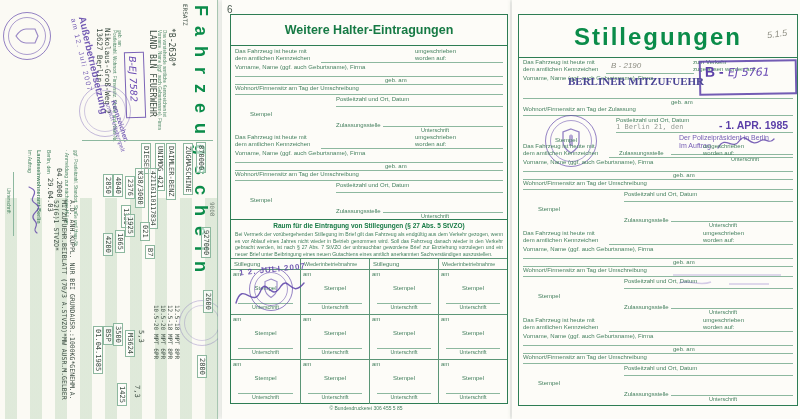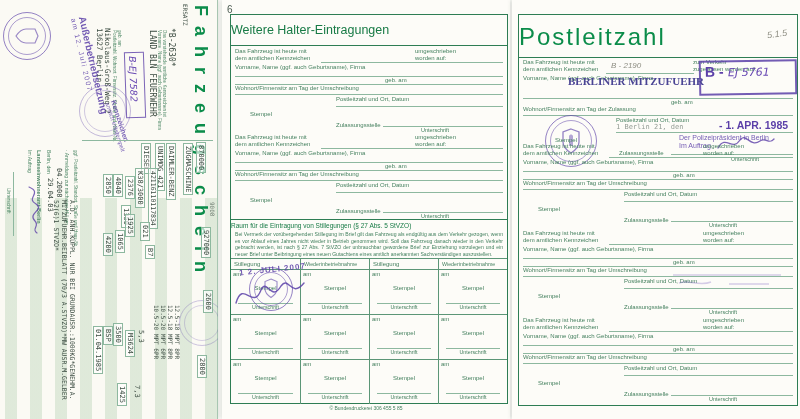--- a/index.html
+++ b/index.html
@@ -22,21 +22,21 @@
   #schein .rot{position:absolute;left:0;top:0;width:419px;height:218px;transform-origin:0 0;
                transform:rotate(90deg) translateY(-218px);border-top:1px solid #a8c7b2;}
   .stripes{left:198px;top:0;right:0;bottom:0;
            background:repeating-linear-gradient(to bottom,rgba(150,190,150,.28) 0 12px,rgba(255,255,255,0) 12px 25px);}
   
   #halter{left:222px;top:0;width:288px;height:419px;background:#fdfcf8;}
   #brief{left:512px;top:0;width:288px;height:419px;background:#fdfcf8;}
   .box{position:absolute;border:1.5px solid #2e7d54;}
   .ob{position:relative;height:86px;border-top:1px solid #5c9677;}
   .ob:first-of-type{border-top:none;}
-  .htitle{font-weight:normal;color:#177a45;text-align:left;}
+  .htitle{font-weight:bold;color:#177a45;text-align:center;}
   .stgrid{display:grid;grid-template-columns:repeat(4,1fr);}
   .stcell{position:relative;border-left:1px solid #5c9677;border-top:1px solid #5c9677;height:44px;}
   .stcell:nth-child(4n+1){border-left:none;}
   .sthead{position:relative;border-left:1px solid #5c9677;height:11px;border-top:1px solid #5c9677;}
   .sthead:nth-child(4n+1){border-left:none;}
   .para{font-size:5.1px;line-height:1.28;color:#3e7e5b;text-align:justify;}
   svg.sig{overflow:visible;}
 </style>
 </head>
 <body>
@@ -280,21 +280,21 @@
       </div>
       <svg class="a sig" style="left:2px;top:258px" width="74" height="40">
           <path d="M3 30 C10 6 20 38 28 17 C34 4 38 30 48 13 C56 2 58 26 71 10" fill="none" stroke="rgba(91,63,168,.85)" stroke-width="1.4" stroke-linecap="round"></path>
         </svg>
     </div>
     <div class="a" style="left:0;right:0;top:405px;text-align:center;font-size:5px;color:#3e7e5b">© Bundesdruckerei  306 455 5 85</div>
   </div>
 
   <div id="brief" class="doc">
     <div class="box" style="left:6px;top:14px;width:278px;height:390px">
-      <div class="htitle a" style="left:0;right:0;top:8px;font-size:24px;letter-spacing:2px;color:#0b8c4a">Postleitzahl</div>
+      <div class="htitle a" style="left:0;right:0;top:8px;font-size:24px;letter-spacing:2px;color:#0b8c4a">Stillegungen</div>
       <span class="a pencil" style="right:10px;top:14px;font-size:9px;transform:rotate(-8deg)">5.1.5</span>
       <div class="fl a" style="left:0;right:0;top:42px;border-color:#2e7d54"></div>
 
       <div class="a" style="left:2px;right:2px;top:43px;height:84px">
         <span class="lbl a" style="left:2px;top:1px">Das Fahrzeug ist heute mit</span>
         <span class="lbl a" style="left:2px;top:8px">dem amtlichen Kennzeichen</span>
         <span class="a pencil" style="left:90px;top:3px;font-size:8px">B - 2190</span>
         <span class="lbl a" style="left:172px;top:1px">zum Verkehr</span>
         <span class="lbl a" style="left:172px;top:8px">zugelassen worden auf:</span>
         <div class="a" style="left:178px;top:2px;width:94px;height:31px;border:2px solid rgba(91,63,168,.85);transform:rotate(-1deg)">

